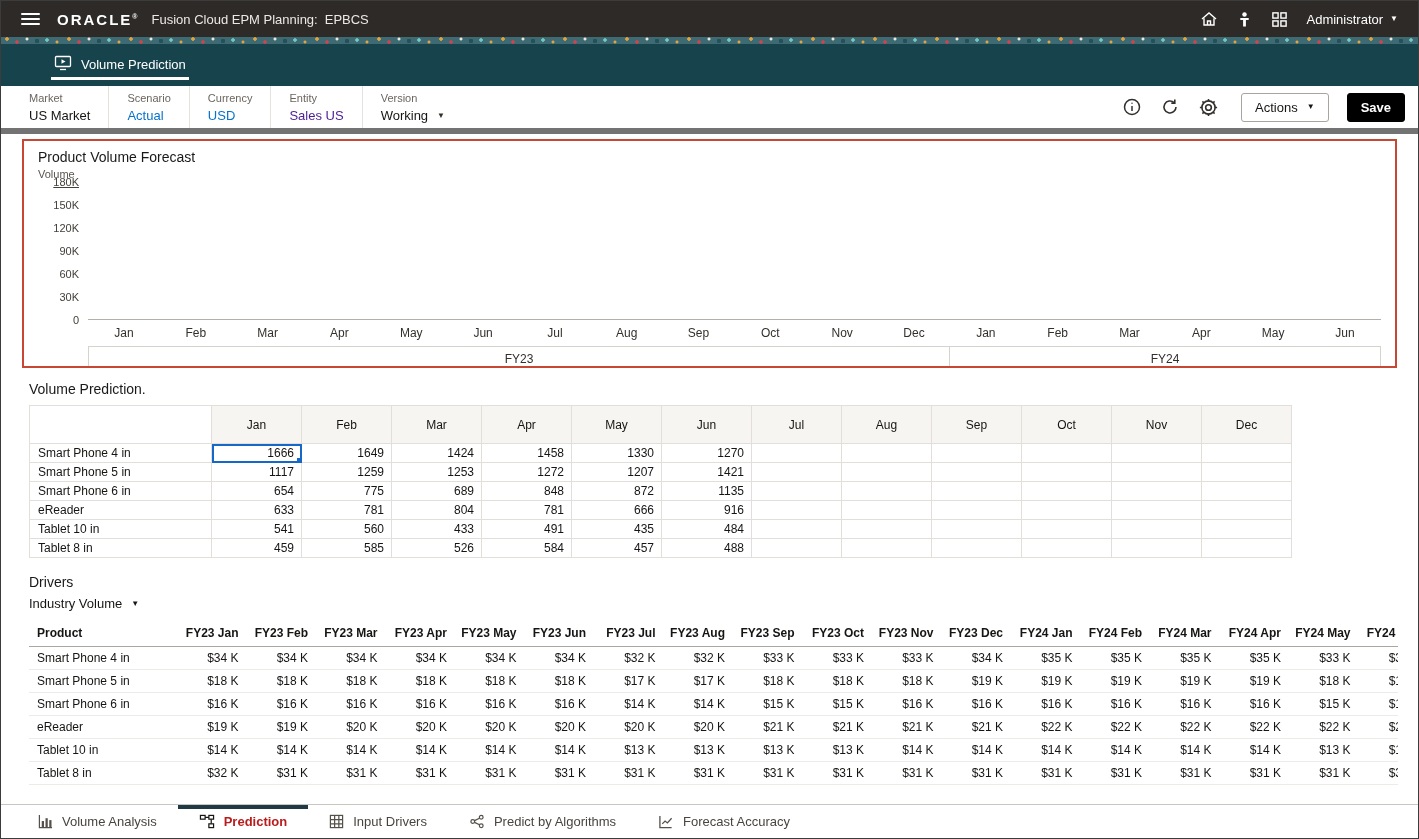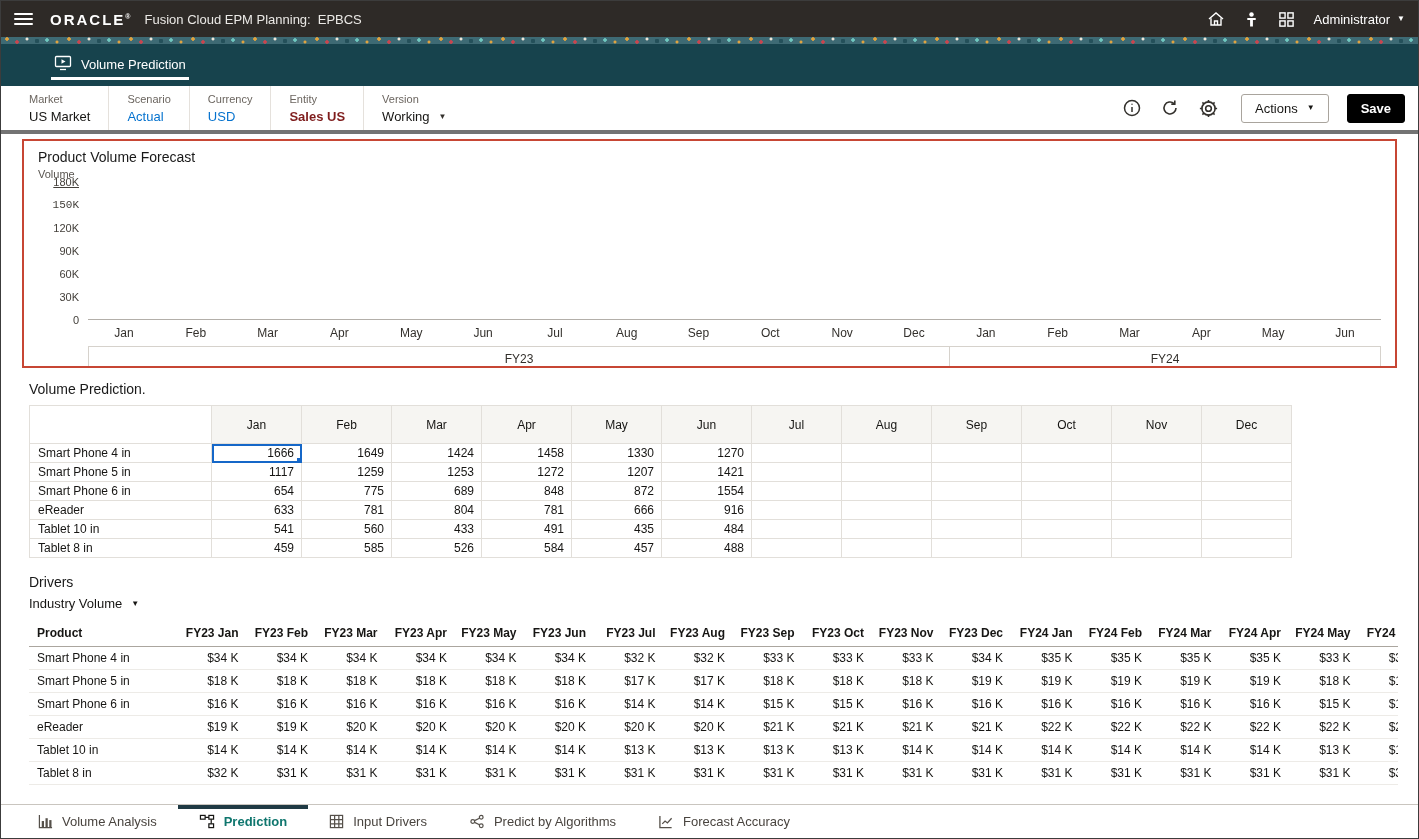--- a/index.html
+++ b/index.html
@@ -1,20 +1,20 @@
 <!DOCTYPE html>
 <html><head>
 <meta charset="utf-8">
 <style>
 *{margin:0;padding:0;box-sizing:border-box;}
 body{font-family:"Liberation Sans",sans-serif;background:#dddddd;}
 .window{width:1419px;height:839px;background:#fff;border:1px solid #3c3c3c;position:relative;overflow:hidden;}
 
 
-.topbar{height:36px;background:#2E2A27;display:flex;align-items:center;padding:0 13px;color:#fff;}
+.topbar{height:36px;background:#2E2A27;display:flex;align-items:center;padding:0 20px;color:#fff;}
 .hamburger{display:flex;flex-direction:column;gap:3px;width:19px;cursor:pointer;margin-right:17px;}
 .hamburger span{display:block;height:2px;background:#fff;border-radius:1px;}
 .brand{font-size:15px;font-weight:bold;letter-spacing:2px;display:flex;align-items:flex-start;margin-right:14px;}
 .brand sup{font-size:7px;margin-top:2px;letter-spacing:0;}
 .apptitle{font-size:13px;color:#ebe9e6;}
 .apptitle .appcode{margin-left:7px;}
 .topbar-right{margin-left:auto;display:flex;align-items:center;gap:19px;}
 .ticon{display:inline-flex;align-items:center;cursor:pointer;color:#fff;}
 .userbtn{display:flex;align-items:center;gap:7px;font-size:13px;cursor:pointer;}
 .caret-sm{font-size:8px;line-height:1;}
@@ -27,29 +27,29 @@
  radial-gradient(circle at 36px 4px,#24505a 2px,transparent 2.5px),
  radial-gradient(circle at 46px 3px,#6fc7bf 1.5px,transparent 2px),
  radial-gradient(circle at 56px 5px,#e0a33f 1.2px,transparent 1.8px);
  background-size:62px 7px;}
 
 
 .tabstrip{height:42px;background:#17434D;padding:7px 0 0 50px;}
 .vtab{display:inline-flex;align-items:center;gap:9px;height:29px;padding:0 3px;border-bottom:3px solid #fff;color:#fff;font-size:13px;cursor:pointer;}
 
 
-.pov{height:48px;border-bottom:4px solid #737373;display:flex;align-items:stretch;padding-left:28px;background:#fff;}
+.pov{height:48px;border-bottom:6px solid #737373;display:flex;align-items:stretch;padding-left:28px;background:#fff;}
 .pov-members{display:flex;align-items:stretch;}
 .pov-member{display:flex;flex-direction:column;justify-content:center;padding:0 18px;cursor:pointer;}
 .pov-member:first-child{padding-left:0;}
 .pov-member + .pov-member{border-left:1px solid #e5e1dc;}
 .pov-label{font-size:11px;color:#6b655f;margin-bottom:4px;}
 .pov-value{font-size:13px;color:#161513;display:flex;align-items:center;}
 .pov-value.blue{color:#0572CE;}
-.pov-value.blue-bold{color:#7f1d1d;font-weight:bold;}
+.pov-value.blue-bold{color:#4c1d95;font-weight:normal;}
 .pov-caret{font-size:8px;color:#33302c;margin-left:9px;}
 .pov-right{margin-left:auto;display:flex;align-items:center;gap:18px;padding-right:13px;}
 .pov-icon{display:inline-flex;color:#33302c;cursor:pointer;}
 .btn-actions{display:inline-flex;align-items:center;gap:9px;height:29px;padding:0 13px;border:1px solid #a9a49d;border-radius:3px;background:#fff;font-size:13px;color:#161513;cursor:pointer;margin-left:4px;}
 .btn-save{height:29px;padding:0 13px;background:#000;border:1px solid #000;border-radius:3px;color:#fff;font-size:13px;font-weight:bold;cursor:pointer;}
 
 
 .chartbox{margin:5px 21px 0;height:229px;border:2px solid #C74634;padding:8px 14px 0;overflow:hidden;}
 .chart-title{font-size:14px;color:#191919;}
 .chart-ylabel{font-size:11px;color:#595550;margin:3px 0 2px;}
@@ -87,21 +87,21 @@
 .drv-table{border-collapse:collapse;table-layout:fixed;width:1401px;}
 .drv-table thead th{font-size:12px;font-weight:bold;color:#161513;text-align:right;height:25px;padding:0 10px 6px 0;border-bottom:1px solid #aba69f;vertical-align:bottom;cursor:pointer;}
 .drv-table thead th.prodcol{text-align:left;padding:0 0 6px 8px;}
 .drv-table tbody td{font-size:12px;text-align:right;height:23px;padding:0 10px 0 0;border-bottom:1px solid #edebe7;color:#161513;cursor:cell;}
 .drv-table tbody th{font-size:12px;font-weight:400;text-align:left;padding-left:8px;border-bottom:1px solid #edebe7;color:#161513;cursor:pointer;}
 
 
 .bottombar{position:absolute;left:0;bottom:0;width:100%;height:34px;background:#fff;border-top:1px solid #c9c5bf;display:flex;align-items:stretch;padding-left:16px;}
 .btab{position:relative;display:flex;align-items:center;gap:9px;padding:0 21px;font-size:13px;color:#49443f;cursor:pointer;}
 .btab .bicon{display:inline-flex;color:#55504a;}
-.btab.active{color:#0f766e;font-weight:bold;}
+.btab.active{color:#b91c1c;font-weight:bold;}
 .btab.active .bicon{color:#161513;}
 .btab.active::before{content:"";position:absolute;left:0;top:0;width:100%;height:4px;background:#1F3A44;}
 </style>
 </head>
 <body>
 
 <div class="window">
 
   <header class="topbar">
     <div class="hamburger">
@@ -211,21 +211,21 @@
       <button class="btn-save">Save</button>
     </div>
   </div>
 
   <section class="chartbox">
     <div class="chart-title">Product Volume Forecast</div>
     <div class="chart-ylabel">Volume</div>
     <div class="chart">
       <div class="yaxis">
           <span class="ytick" style="top: 0%; text-decoration: underline;">180K</span>
-          <span class="ytick" style="top: 16.6667%; font-family: Liberation Mono, monospace;">150K</span>
+          <span class="ytick" style="top: 16.6667%;">150K</span>
           <span class="ytick" style="top: 33.3333%;">120K</span>
           <span class="ytick" style="top: 50%;">90K</span>
           <span class="ytick" style="top: 66.6667%;">60K</span>
           <span class="ytick" style="top: 83.3333%;">30K</span>
           <span class="ytick" style="top: 100%;">0</span>
         </div>
       <div class="plotwrap">
         <div class="plot">
           <div class="bars">
               <div class="bar-slot">
@@ -378,21 +378,21 @@
             <td></td>
             <td></td>
           </tr>
           <tr>
             <th>Smart Phone 6 in</th>
             <td>654</td>
             <td>775</td>
             <td>689</td>
             <td>848</td>
             <td>872</td>
-            <td>1554</td>
+            <td>1135</td>
             <td></td>
             <td></td>
             <td></td>
             <td></td>
             <td></td>
             <td></td>
           </tr>
           <tr>
             <th>eReader</th>
             <td>633</td>

